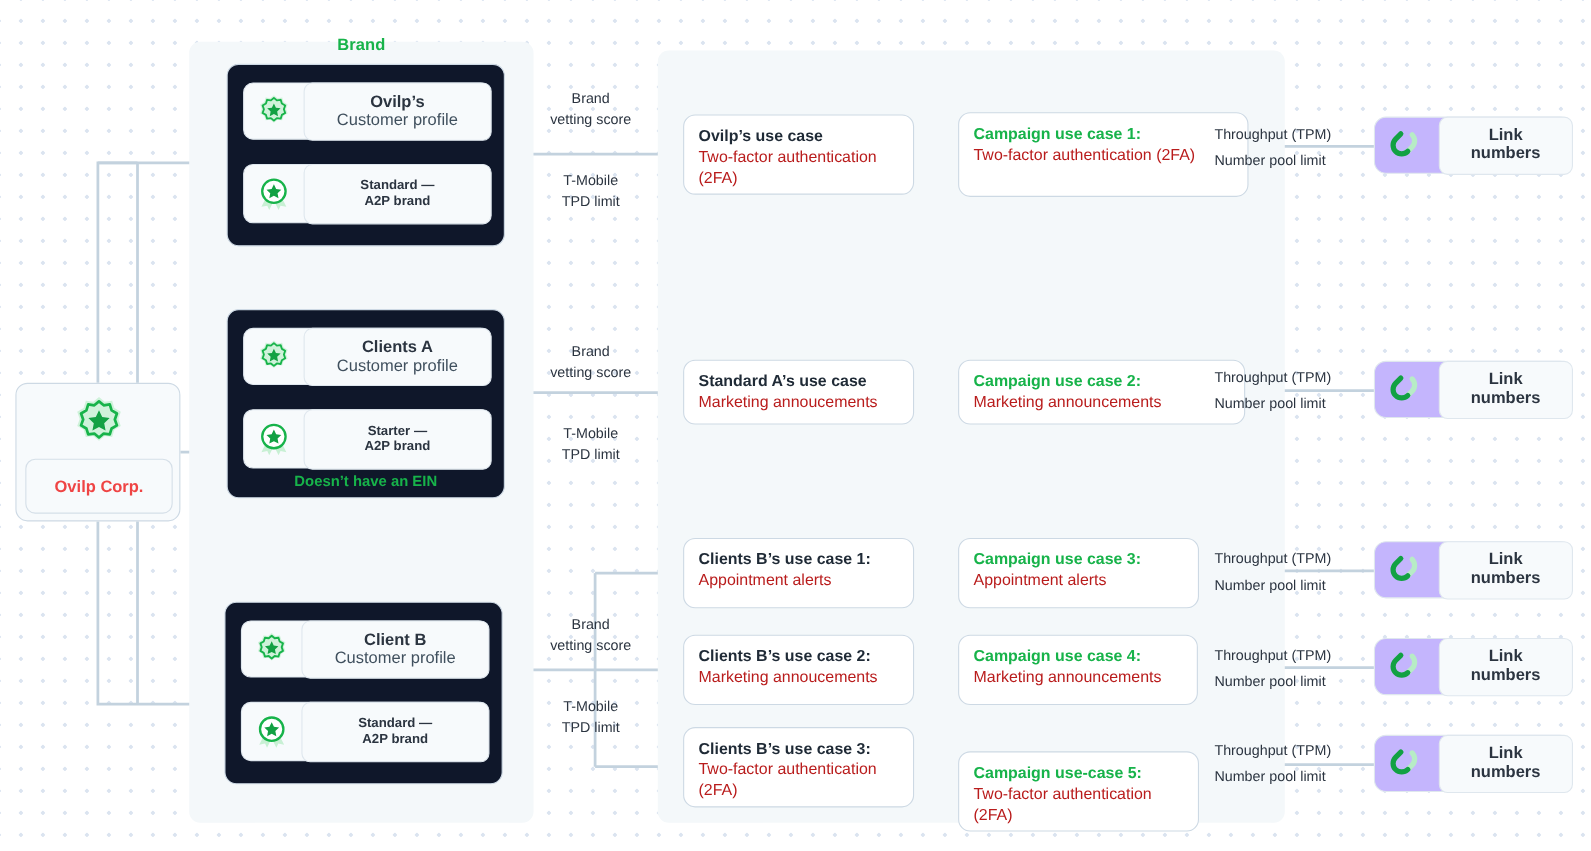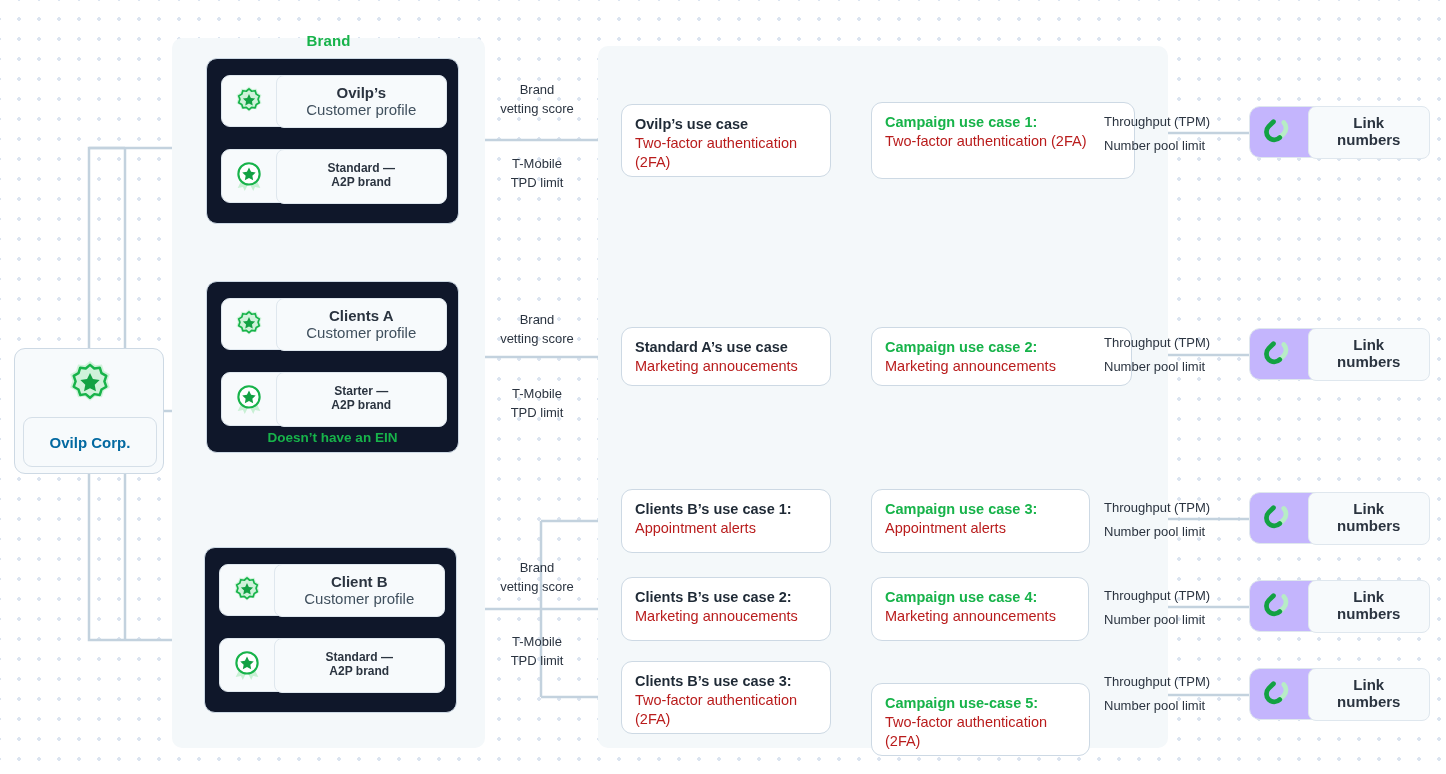--- a/index.html
+++ b/index.html
@@ -33,21 +33,21 @@
   
   .root{left:14px;top:348px;width:150px;height:126px;background:#f7fafc;}
   .root-icon{
     position:absolute;left:0;top:0;width:150px;height:70px;
     display:flex;align-items:center;justify-content:center;
   }
   .root-label{
     position:absolute;left:8px;top:68px;width:134px;height:50px;
     background:#f7fafc;border:1.5px solid #d5dfe8;border-radius:9px;
     display:flex;align-items:center;justify-content:center;
-    font-size:15px;font-weight:bold;color:#0369a1;box-sizing:border-box;
+    font-size:15px;font-weight:bold;color:#ef4444;box-sizing:border-box;
   }
 
   
   .brandbox{background:#0f172a;padding-left:48px;}
   .brow{
     position:absolute;left:14px;height:52px;background:#f7fafc;
     border:1.5px solid #dfe7ee;border-radius:9px;box-sizing:border-box;
     display:flex;align-items:stretch;
   }
   .brow .ico{

